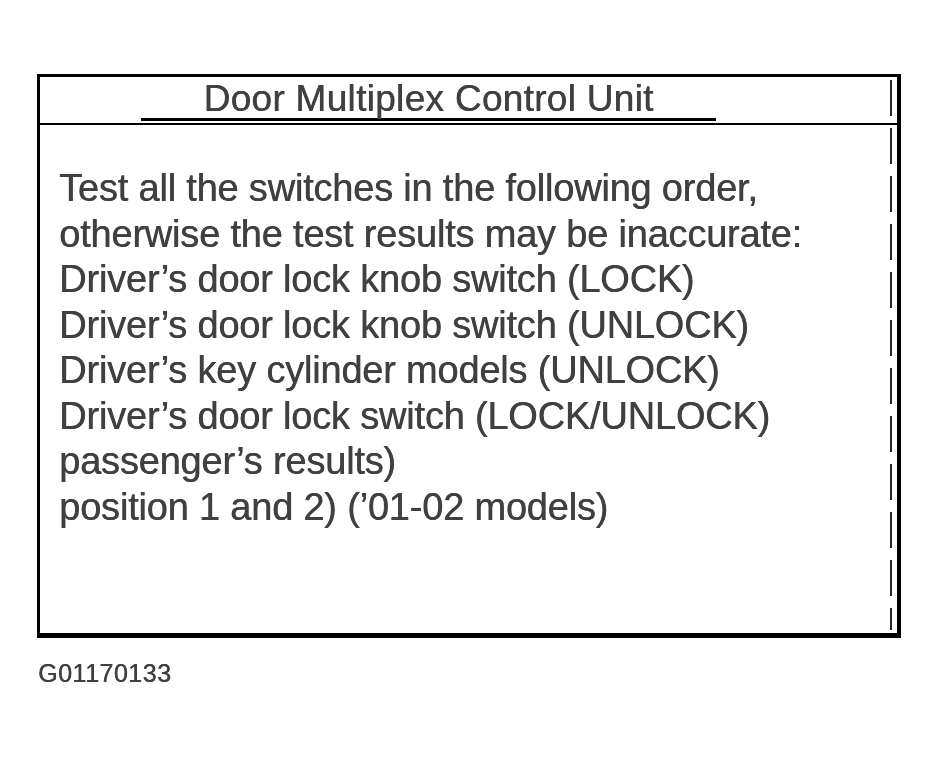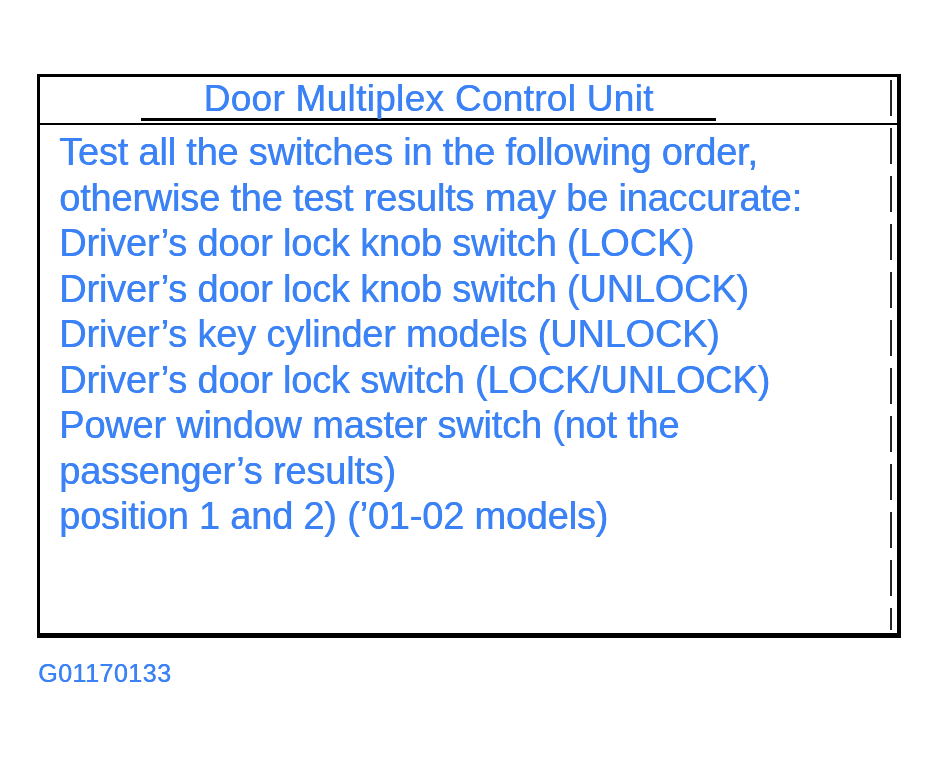--- a/index.html
+++ b/index.html
@@ -5,21 +5,21 @@
   html, body {
     margin: 0;
     padding: 0;
     background: #ffffff;
   }
   .page {
     position: relative;
     width: 940px;
     height: 758px;
     background: #ffffff;
-    color: #3b82f6;
+    color: #404040;
     font-family: "Liberation Sans", "DejaVu Sans", sans-serif;
     overflow: hidden;
   }
   
   .figure-box, .figure-id {
     text-shadow: 0.5px 0 0 currentColor;
   }
   .figure-box {
     position: absolute;
     left: 37px;
@@ -49,20 +49,21 @@
     font-size: 37px;
     line-height: 42px;
     letter-spacing: 0.3px;
     white-space: nowrap;
   }
   .box-body {
     padding: 5px 10px 0 19px;
     font-size: 38px;
     line-height: 45.5px;
     letter-spacing: -0.2px;
+    margin-top: 36px;
   }
   .body-line {
     white-space: nowrap;
   }
   
   .scan-line {
     position: absolute;
     top: 3px;
     right: 5px;
     width: 2px;
@@ -94,21 +95,20 @@
       <span class="box-title">Door Multiplex Control Unit</span>
     </div>
 
     <div class="box-body">
         <div class="body-line">Test all the switches in the following order,</div>
         <div class="body-line">otherwise the test results may be inaccurate:</div>
         <div class="body-line">Driver’s door lock knob switch (LOCK)</div>
         <div class="body-line">Driver’s door lock knob switch (UNLOCK)</div>
         <div class="body-line">Driver’s key cylinder models (UNLOCK)</div>
         <div class="body-line">Driver’s door lock switch (LOCK/UNLOCK)</div>
-        <div class="body-line">Power window master switch (not the</div>
         <div class="body-line">passenger’s results)</div>
         <div class="body-line">position 1 and 2) (’01-02 models)</div>
       </div>
 
     <div class="scan-line"></div>
 
   </div>
 
   <div class="figure-id">G01170133</div>
 

